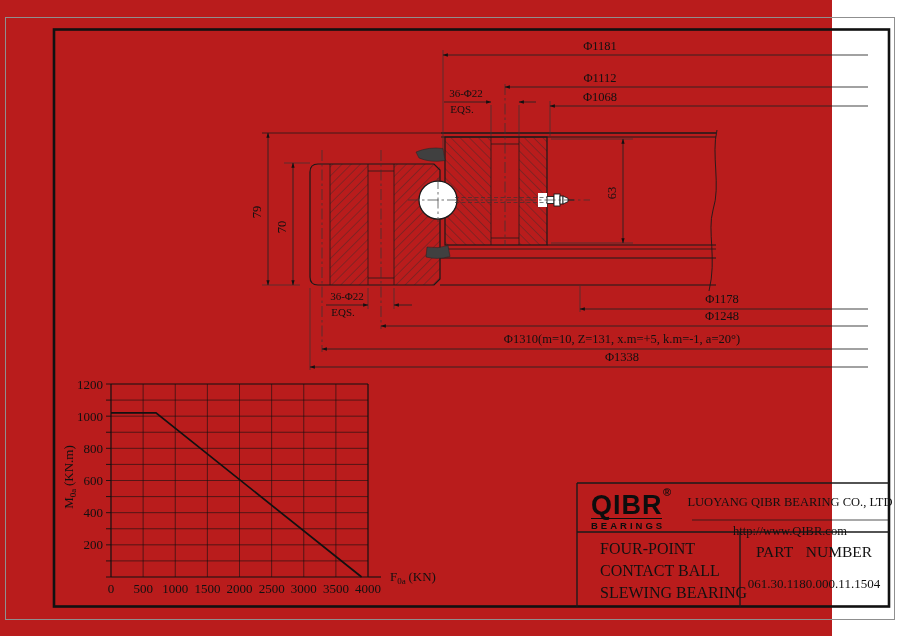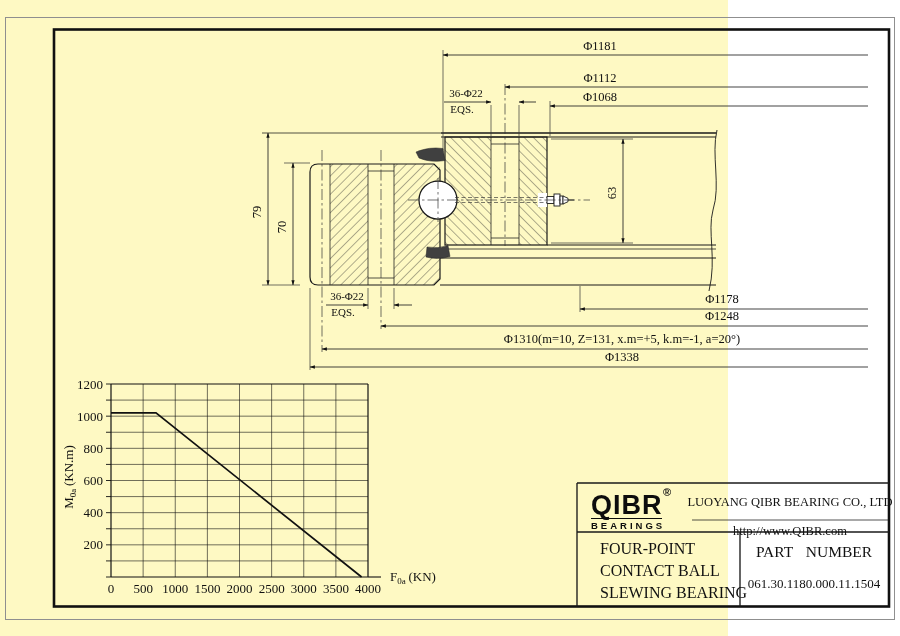--- a/index.html
+++ b/index.html
@@ -1,16 +1,16 @@
 <!DOCTYPE html>
 <html><head>
 <meta charset="utf-8">
 <style>
   html,body{margin:0;padding:0;background:#fff;}
-  .stage{width:728px;height:636px;position:relative;background:#fef9c3;}
+  .stage{width:832px;height:636px;position:relative;background:#b91c1c;}
   svg{display:block;}
   .ln{stroke:#1a1a1a;stroke-width:1.2;fill:none;}
   .thin{stroke-width:0.75;}
   .thick{stroke-width:1.35;}
   .ext{stroke:#333;stroke-width:0.7;fill:none;}
   .dim{stroke:#222;stroke-width:0.85;fill:none;}
   .cl{stroke:#333;stroke-width:0.7;fill:none;stroke-dasharray:11 3 2.5 3;}
   .dash{stroke:#333;stroke-width:0.65;fill:none;stroke-dasharray:4 2.5;}
   .wavy{stroke:#1a1a1a;stroke-width:0.9;fill:none;}
   .dim-t{font-family:"Liberation Serif",serif;font-size:12.5px;fill:#111;}

